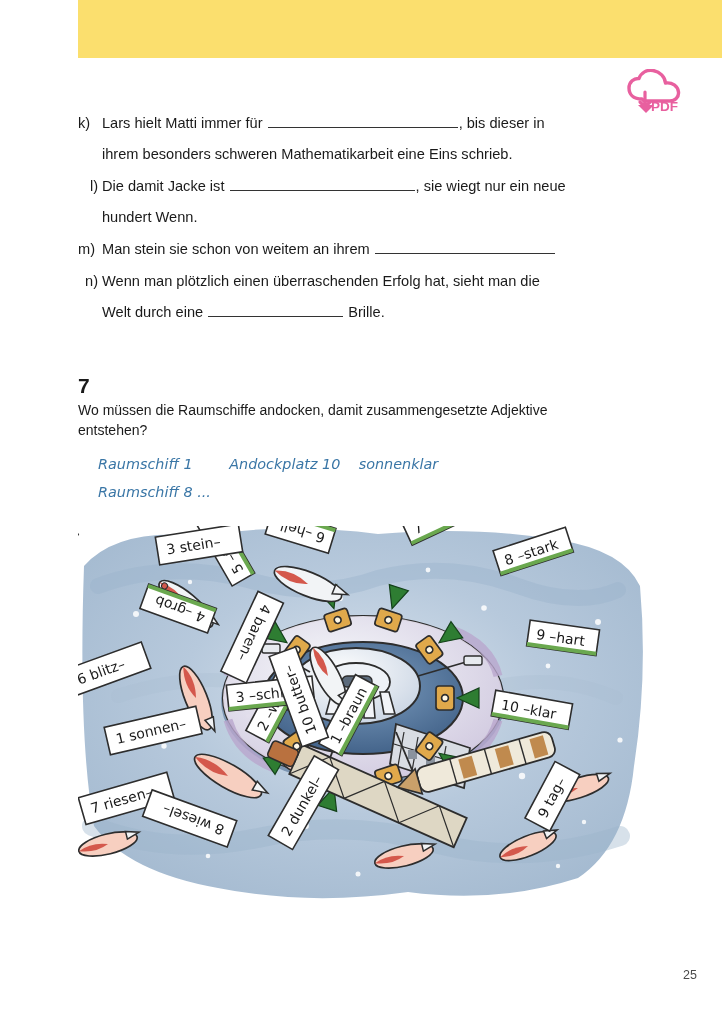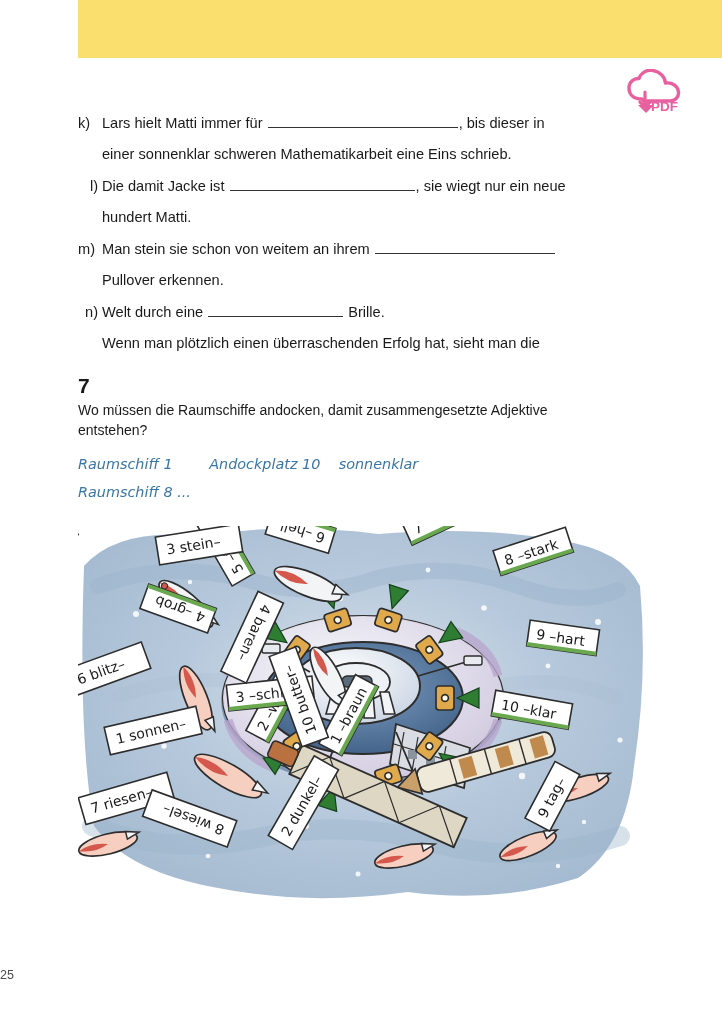--- a/index.html
+++ b/index.html
@@ -95,40 +95,40 @@
     position: absolute;
     left: 78px;
     top: 450px;
     width: 520px;
     font-family: "DejaVu Sans", sans-serif;
     font-style: italic;
     font-size: 14.4px;
     line-height: 28px;
     color: #3a76a6;
   }
-  .sample-row { display: block; white-space: pre; }
+  .sample-row { display: block; white-space: pre; margin-left: 20px; }
 
   
   .illustration {
     position: absolute;
     left: 78px;
     top: 526px;
     width: 570px;
     height: 382px;
     overflow: hidden;
   }
   .illustration svg { display: block; }
 
   
   .page-number {
     position: absolute;
-    left: 0;
+    left: 11px;
     top: 968px;
     width: 686px;
-    text-align: left;
+    text-align: right;
     font-size: 12.5px;
     color: #4a4a4a;
   }
 </style>
 </head>
 <body>
 
 <div class="top-banner"></div>
 
 <div class="pdf-badge">
@@ -142,57 +142,54 @@
 
 <div class="exercise-list">
 
   <div class="ex-item">
     <div class="ex-marker">k)</div>
     <div class="ex-body">
       <span class="ex-line">
         <span>Lars hielt Matti immer für </span><span class="blank b-190"></span><span>, bis dieser in</span>
       </span>
       <span class="ex-line">
-        <span>einer sonnenklar schweren Mathematikarbeit eine Eins schrieb.</span>
+        <span>ihrem besonders schweren Mathematikarbeit eine Eins schrieb.</span>
       </span>
     </div>
   </div>
 
   <div class="ex-item">
     <div class="ex-marker narrow">l)</div>
     <div class="ex-body">
       <span class="ex-line">
         <span>Die damit Jacke ist </span><span class="blank b-185"></span><span>, sie wiegt nur ein neue</span>
       </span>
       <span class="ex-line">
-        <span>hundert Matti.</span>
+        <span>hundert Wenn.</span>
       </span>
     </div>
   </div>
 
   <div class="ex-item">
     <div class="ex-marker">m)</div>
     <div class="ex-body">
       <span class="ex-line">
         <span>Man stein sie schon von weitem an ihrem </span><span class="blank b-180"></span>
       </span>
-      <span class="ex-line">
-        <span>Pullover erkennen.</span>
-      </span>
     </div>
   </div>
 
   <div class="ex-item">
     <div class="ex-marker narrow">n)</div>
     <div class="ex-body">
       <span class="ex-line">
+        <span>Wenn man plötzlich einen überraschenden Erfolg hat, sieht man die</span>
+      </span>
+      <span class="ex-line">
         <span>Welt durch eine </span><span class="blank b-135"></span><span> Brille.</span>
-      </span>
-      <span class="ex-line">
-        <span>Wenn man plötzlich einen überraschenden Erfolg hat, sieht man die</span>
       </span>
     </div>
   </div>
 
 </div>
 
 <div class="task-number">7</div>
 <div class="task-prompt">Wo müssen die Raumschiffe andocken, damit zusammengesetzte Adjektive entstehen?</div>
 <div class="sample-answers">
   <span class="sample-row">Raumschiff 1        Andockplatz 10    sonnenklar</span>

